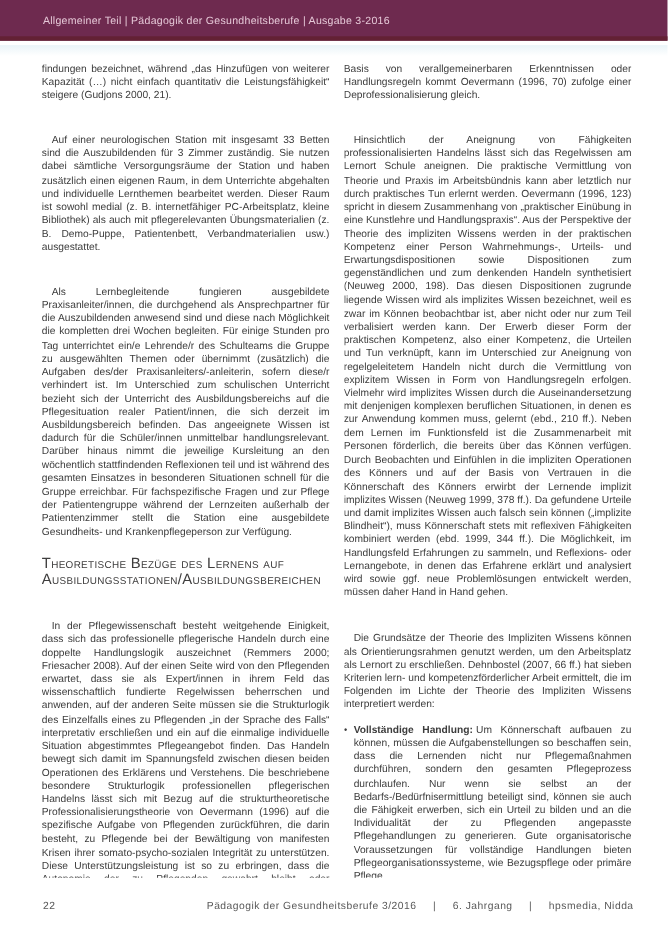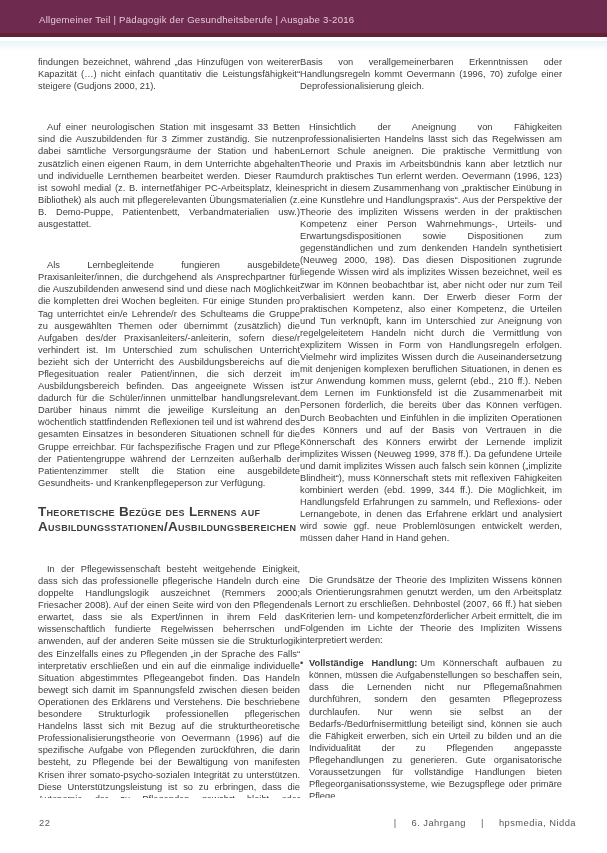--- a/index.html
+++ b/index.html
@@ -27,29 +27,29 @@
     font-size:9.6px;letter-spacing:.25px;color:var(--header-text);
   }
   .topbar-glow{
     position:absolute;top:41px;left:0;width:607px;height:10px;
     background:linear-gradient(#eaf4f8,#ffffff);
   }
 
   
   .content{
     position:absolute;top:56px;left:38px;width:536px;height:742px;
-    display:flex;overflow:hidden;
+    display:flex;column-gap:13px;overflow:hidden;
   }
   .col{width:262px;overflow:hidden;text-align:justify;hyphens:auto;-webkit-hyphens:auto;}
   .para{
     font-size:9.3px;line-height:12.1px;text-indent:9px;margin-top:29px;
   }
   .para.no-indent{text-indent:0;margin-top:0;}
   .section-heading{
-    font-variant:small-caps;font-weight:bold;
+    font-variant:small-caps;font-weight:normal;
     font-size:13.5px;line-height:15px;letter-spacing:.3px;
     color:var(--heading-text);text-align:left;
     margin-top:15px;margin-bottom:3px;
   }
   .bullets{list-style:none;margin-top:11px;}
   .bullets li{
     position:relative;font-size:9.3px;line-height:12.1px;
     padding-left:9px;margin-top:1px;
   }
   .bullets li::before{
@@ -100,20 +100,21 @@
           <span class="bullet-lead">Handlungsspielraum:</span><span>Je komplexer eine Situation, desto größer ist der Grad des Nicht-Wissens hinsichtlich der</span>
         </li>
       </ul>
     </section>
 
   </main>
 
   <footer class="footer">
     <span class="page-number">22</span>
     <span class="footer-line">
+      <span>Pädagogik der Gesundheitsberufe 3/2016</span>
       <span>|</span>
       <span>6. Jahrgang</span>
       <span>|</span>
       <span>hpsmedia, Nidda</span>
     </span>
   </footer>
 
 </div>
 
 </body></html>

